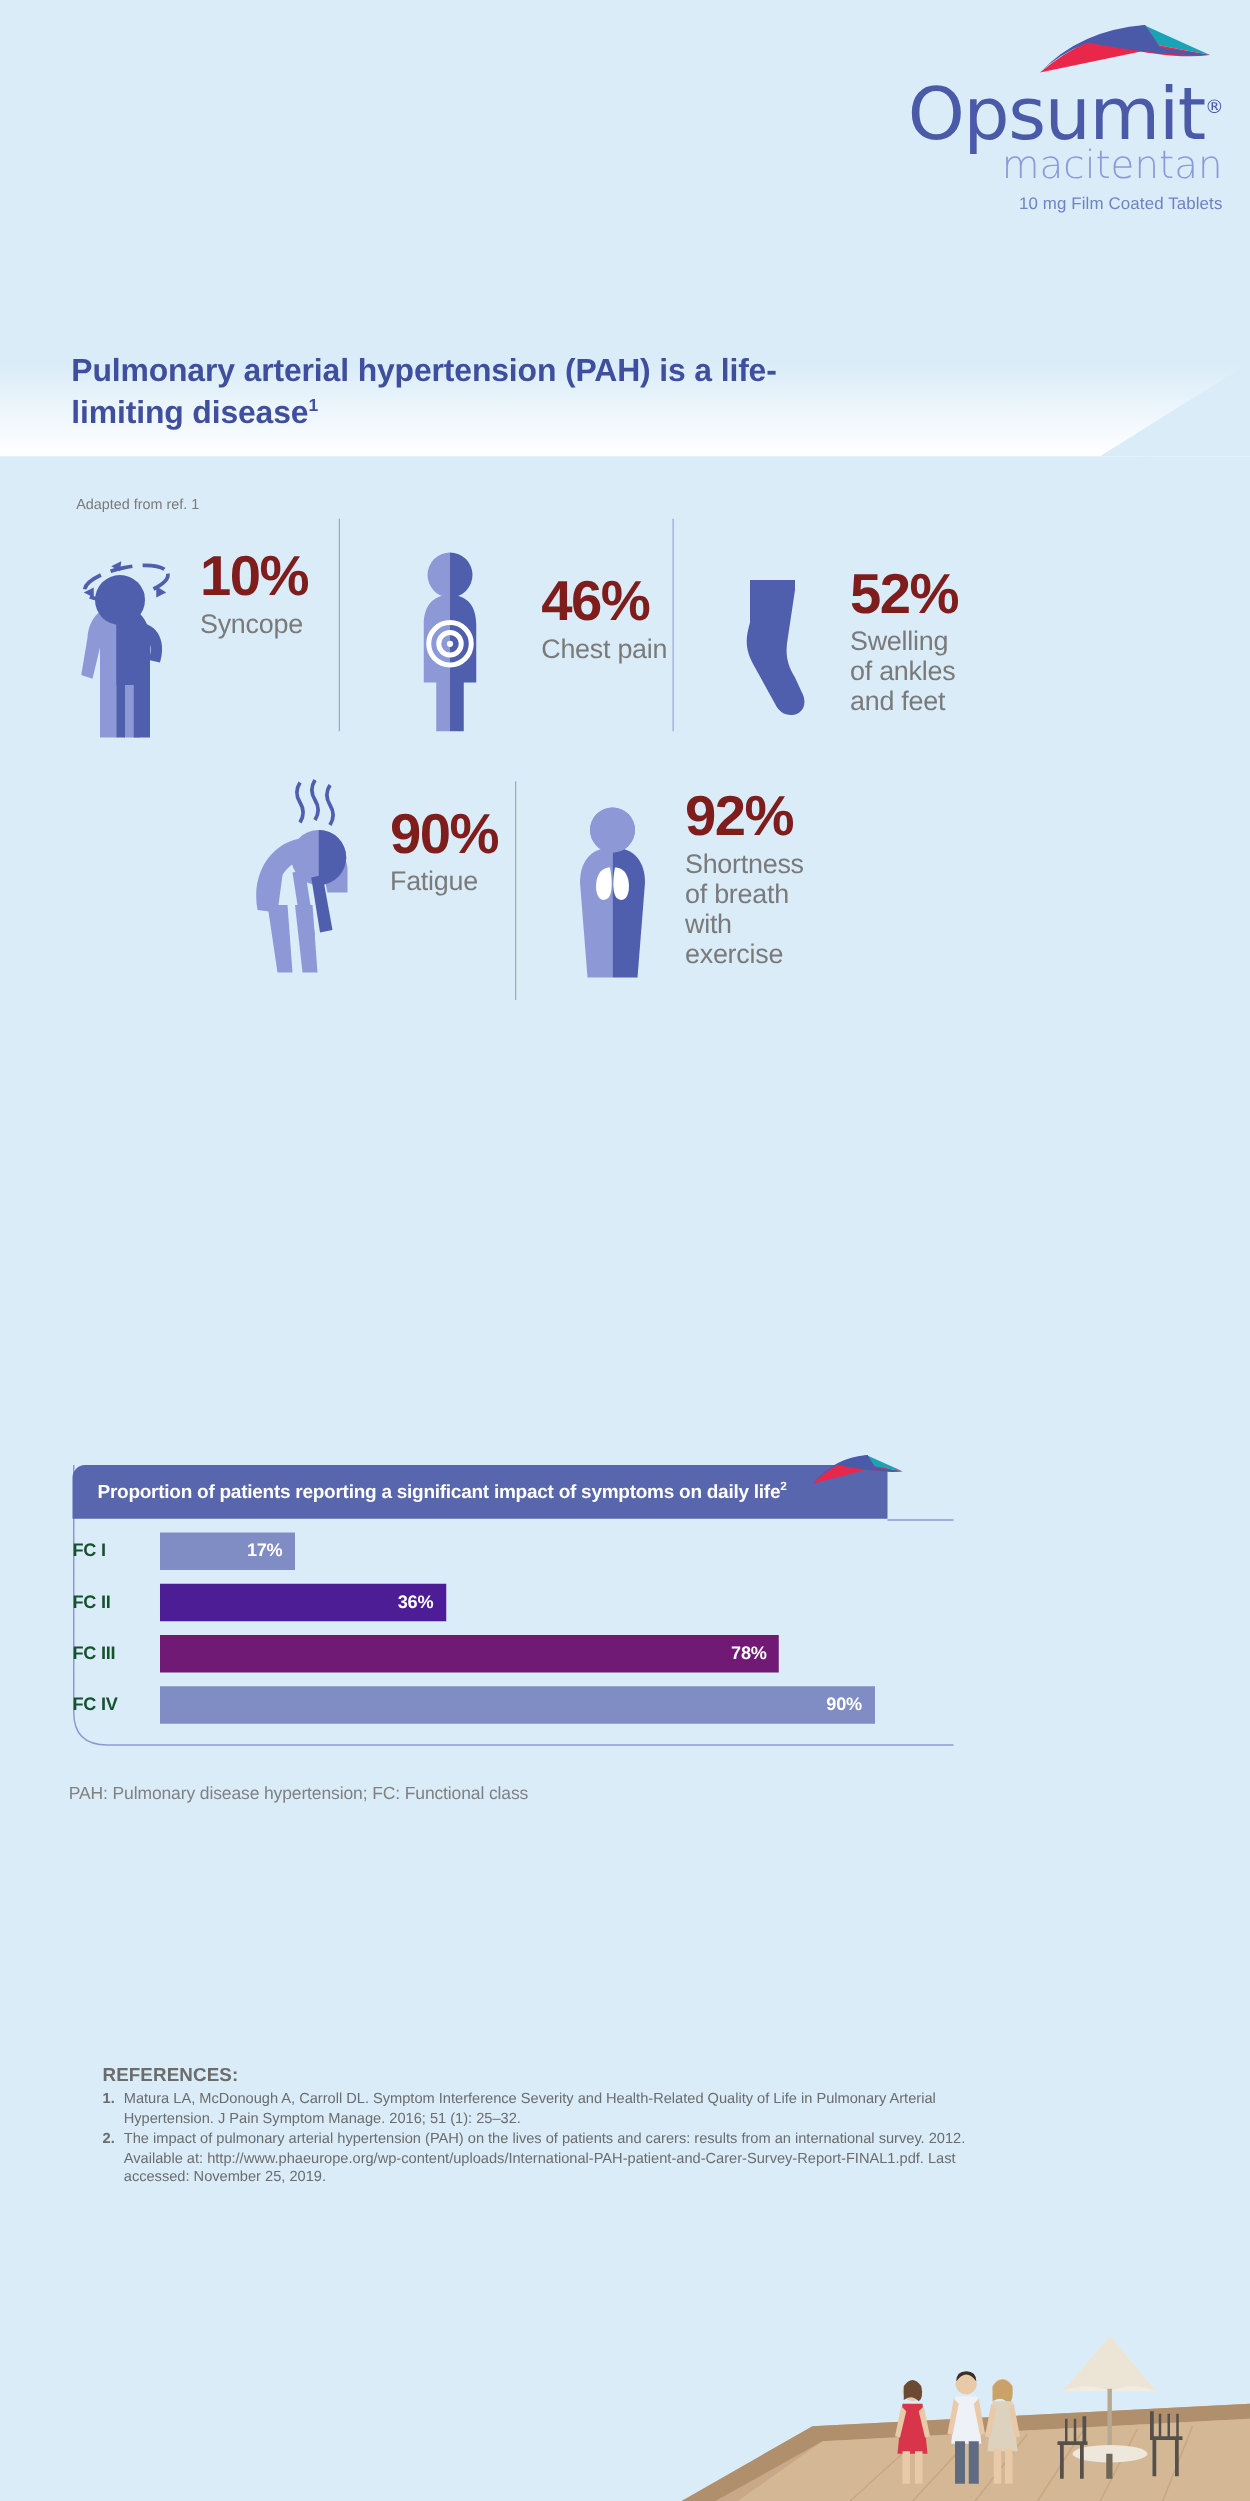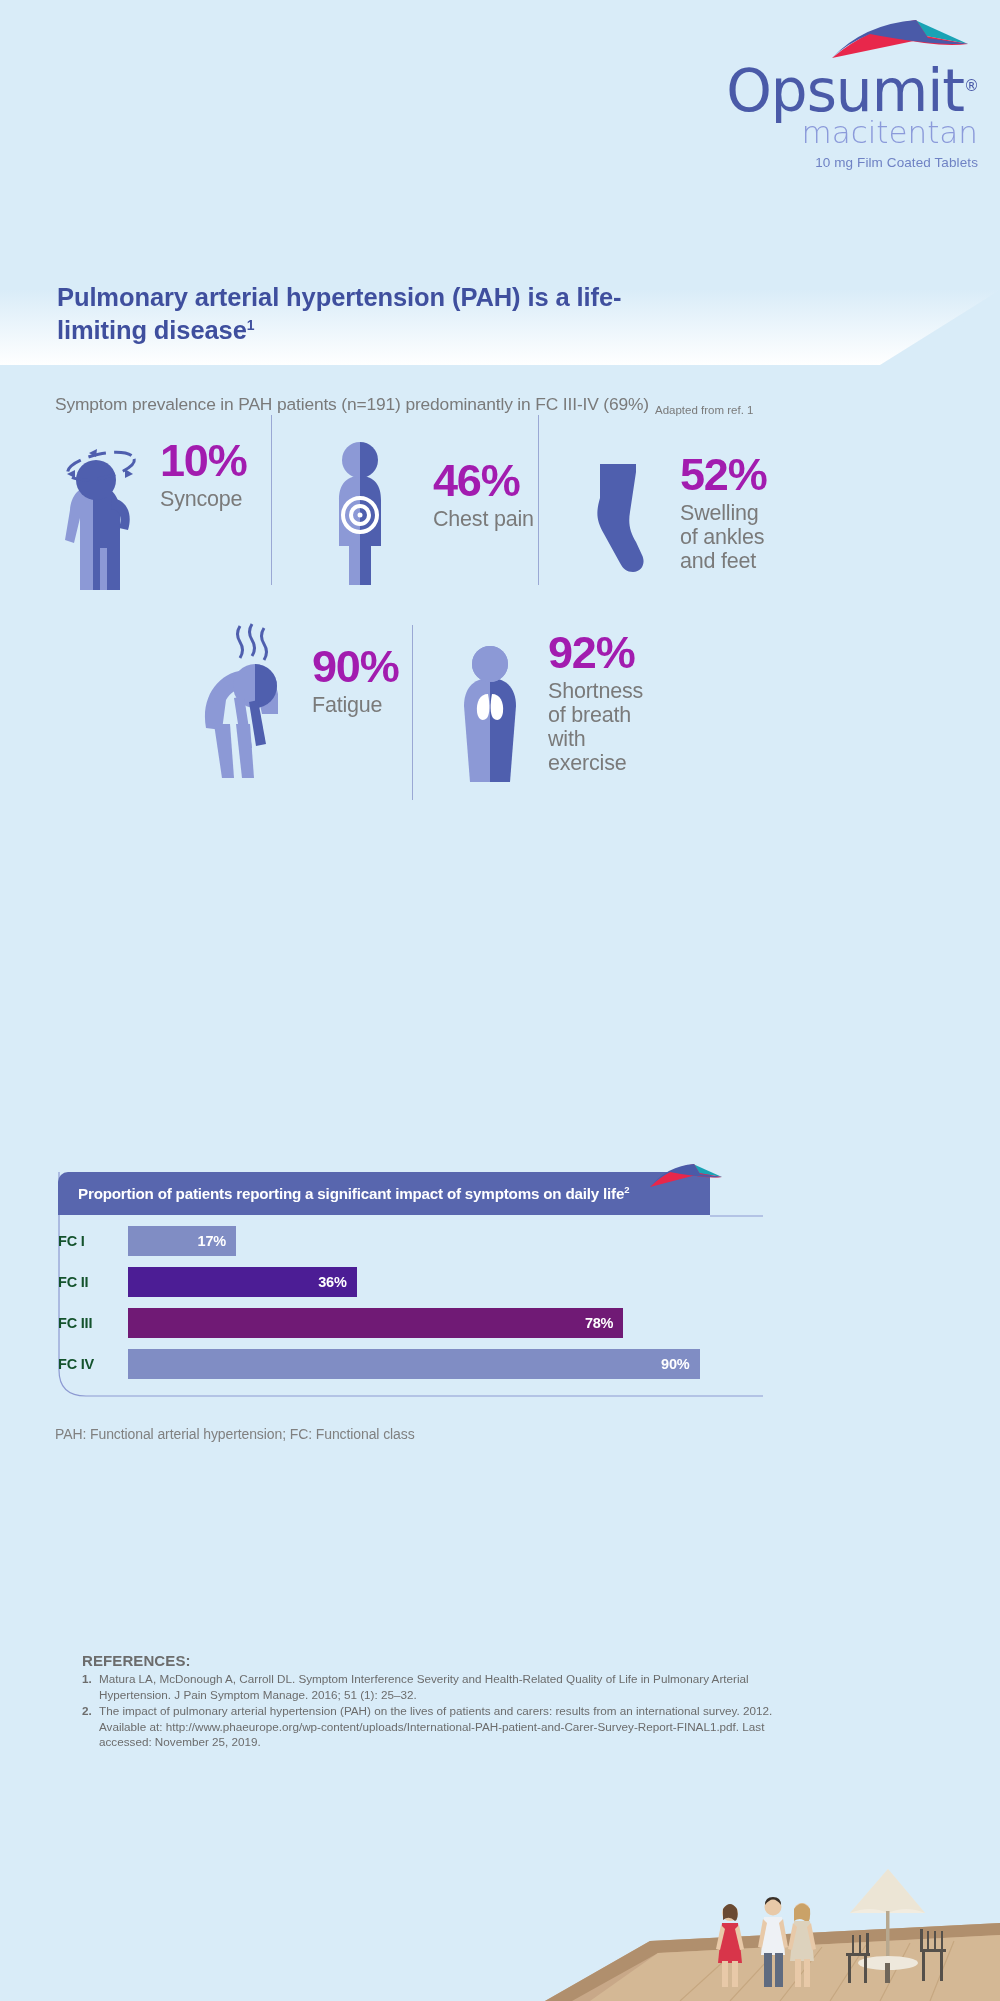--- a/index.html
+++ b/index.html
@@ -94,21 +94,21 @@
 
   
   .sym-row1 { position: absolute; left: 0; top: 500px; width: 1000px; height: 180px; }
   .sym-row2 { position: absolute; left: 0; top: 690px; width: 1000px; height: 180px; }
 
   .cell { position: absolute; display: flex; align-items: flex-start; }
   .cell .txt { margin-left: 10px; }
   .pct {
     font-size: 45px;
     font-weight: bold;
-    color: #a21caf;
+    color: #7f1d1d;
     line-height: .95;
     letter-spacing: -1.2px;
   }
   .lbl {
     font-size: 21.5px;
     color: #7a7a7a;
     line-height: 1.12;
     margin-top: 4px;
     letter-spacing: -.2px;
   }
@@ -251,21 +251,20 @@
         </linearGradient>
       </defs>
       <rect x="0" y="0" width="1000" height="75" fill="url(#bg)"></rect>
       <path d="M1000 0 L1000 75 L880 75 Z" fill="#d9ecf8"></path>
       <path d="M913 75 L1000 0 L1000 6 L922 75 Z" fill="#d9ecf8"></path>
     </svg>
   </div>
   <h1 class="title"><span>Pulmonary arterial hypertension (PAH) is a life-limiting disease</span><sup>1</sup></h1>
 
   <div class="subtitle-row">
-    <span class="subtitle">Symptom prevalence in PAH patients (n=191) predominantly in FC III-IV (69%)</span>
     <span class="adapted">Adapted from ref. 1</span>
   </div>
 
   <div class="sym-row1">
 
     <div class="vdiv" style="left:271px; top:-85px; height:170px;"></div>
 
     <div class="vdiv" style="left:538px; top:-85px; height:170px;"></div>
 
     <div class="cell" style="left:55px; top:-60px;">
@@ -419,21 +418,21 @@
         <div class="bar-track">
           <div class="bar-fill" id="bar3" style="width: 90%; background: rgb(128, 141, 196);">
             <span class="bar-val">90%</span>
           </div>
         </div>
       </div>
 
     </div>
   </div>
 
-  <div class="abbrev">PAH: Functional arterial hypertension; FC: Functional class</div>
+  <div class="abbrev">PAH: Pulmonary disease hypertension; FC: Functional class</div>
 
   <div class="refs">
     <div class="refs-h">REFERENCES:</div>
     <div class="ref-item">
       <span class="ref-num">1.</span>
       <span class="ref-txt">Matura LA, McDonough A, Carroll DL. Symptom Interference Severity and Health-Related Quality of Life in Pulmonary Arterial Hypertension. J Pain Symptom Manage. 2016; 51 (1): 25–32.</span>
     </div>
     <div class="ref-item">
       <span class="ref-num">2.</span>
       <span class="ref-txt">The impact of pulmonary arterial hypertension (PAH) on the lives of patients and carers: results from an international survey. 2012. Available at: http://www.phaeurope.org/wp-content/uploads/International-PAH-patient-and-Carer-Survey-Report-FINAL1.pdf. Last accessed: November 25, 2019.</span>

